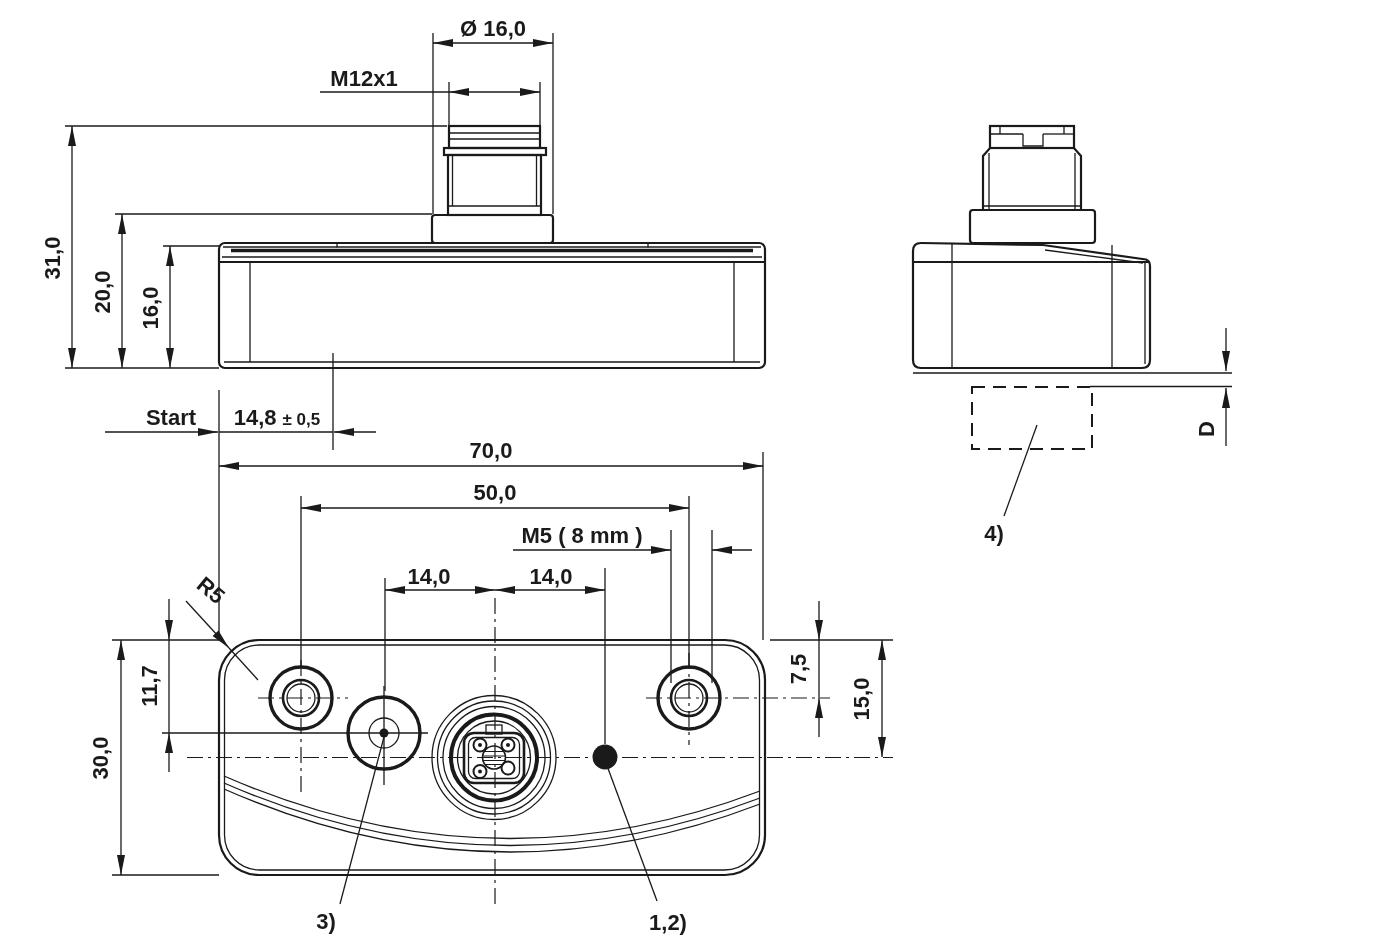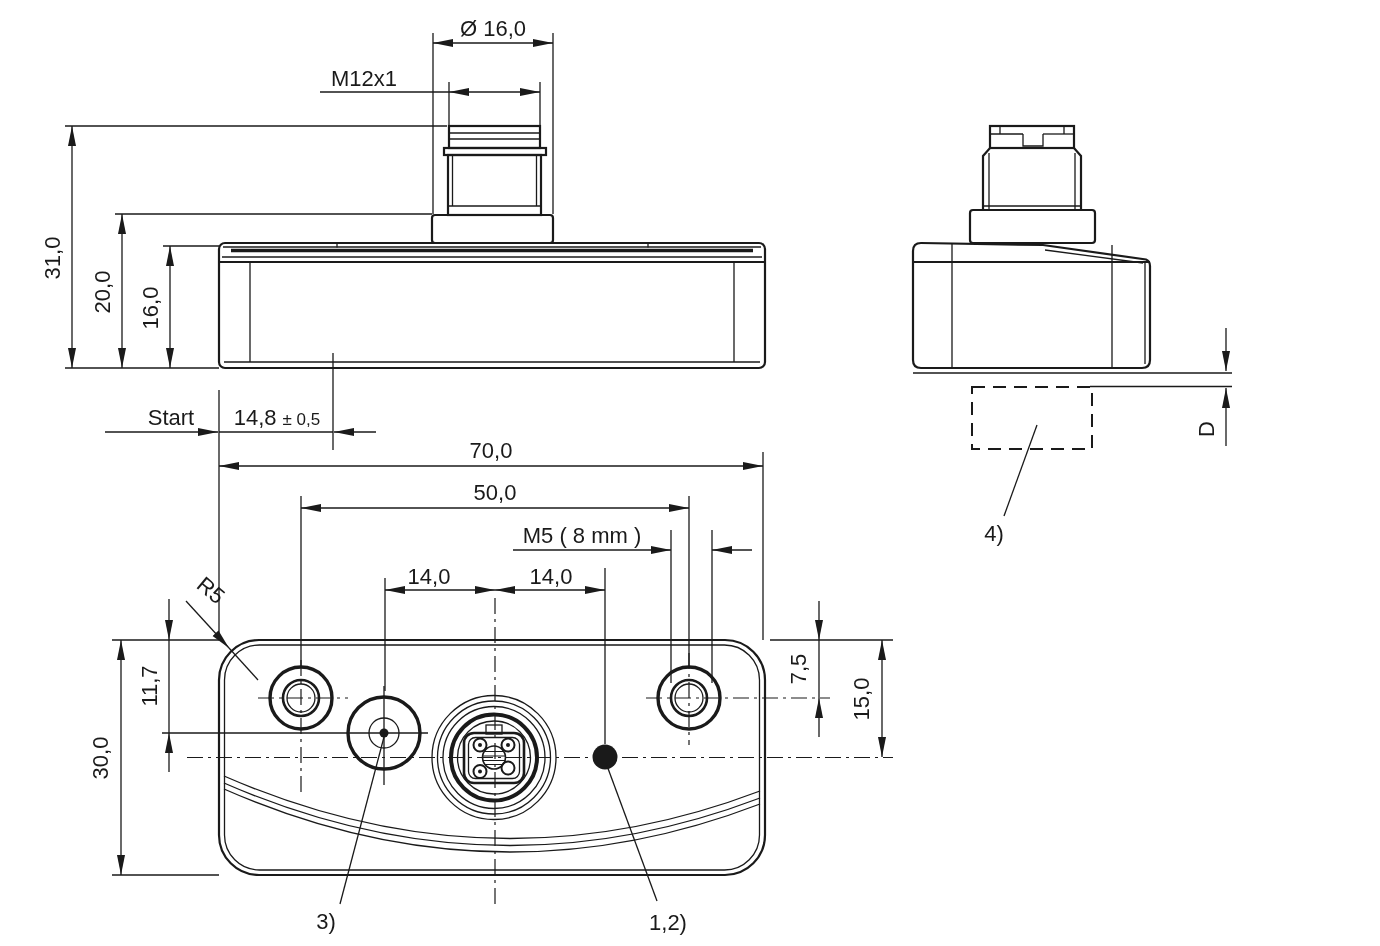--- a/index.html
+++ b/index.html
@@ -1,17 +1,17 @@
 <!DOCTYPE html>
 <html style="--line: #1a1a1a; --background: #ffffff;"><head>
 <meta charset="utf-8">
 <style>
   :root { --line:#1a1a1a; --background:#ffffff; }
   html,body { margin:0; padding:0; background:var(--background); }
-  .stage { width:1380px; height:946px; position:relative; background:var(--background); }
+  .stage { width:1380px; height:946px; position:relative; background:var(--background);font-weight:bold; }
   svg { color:var(--line); display:block; }
   svg text {
     font-family:"Liberation Sans", sans-serif;
     font-size:22px;
     fill:currentColor;
     stroke:none;
   }
   .tol { font-size:17px; }
   .ol  { stroke:currentColor; stroke-width:2.2; fill:none; }
   .ol18{ stroke:currentColor; stroke-width:1.8; fill:none; }

